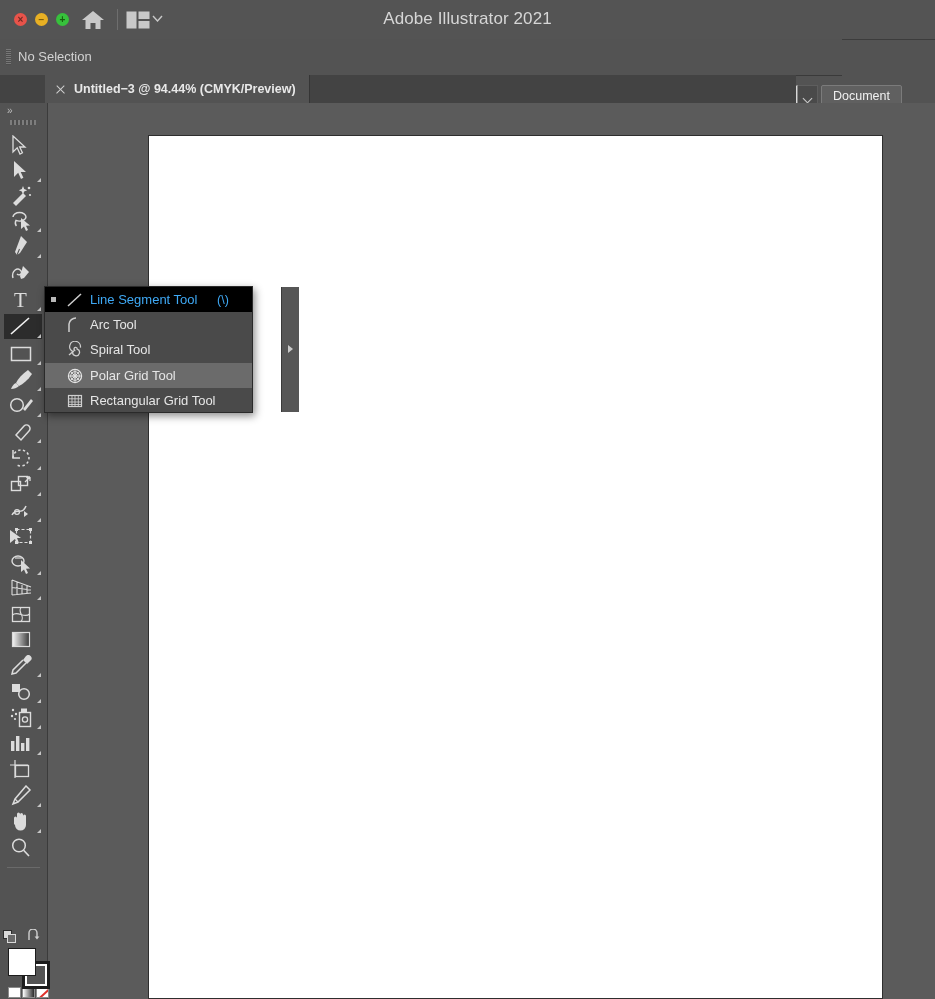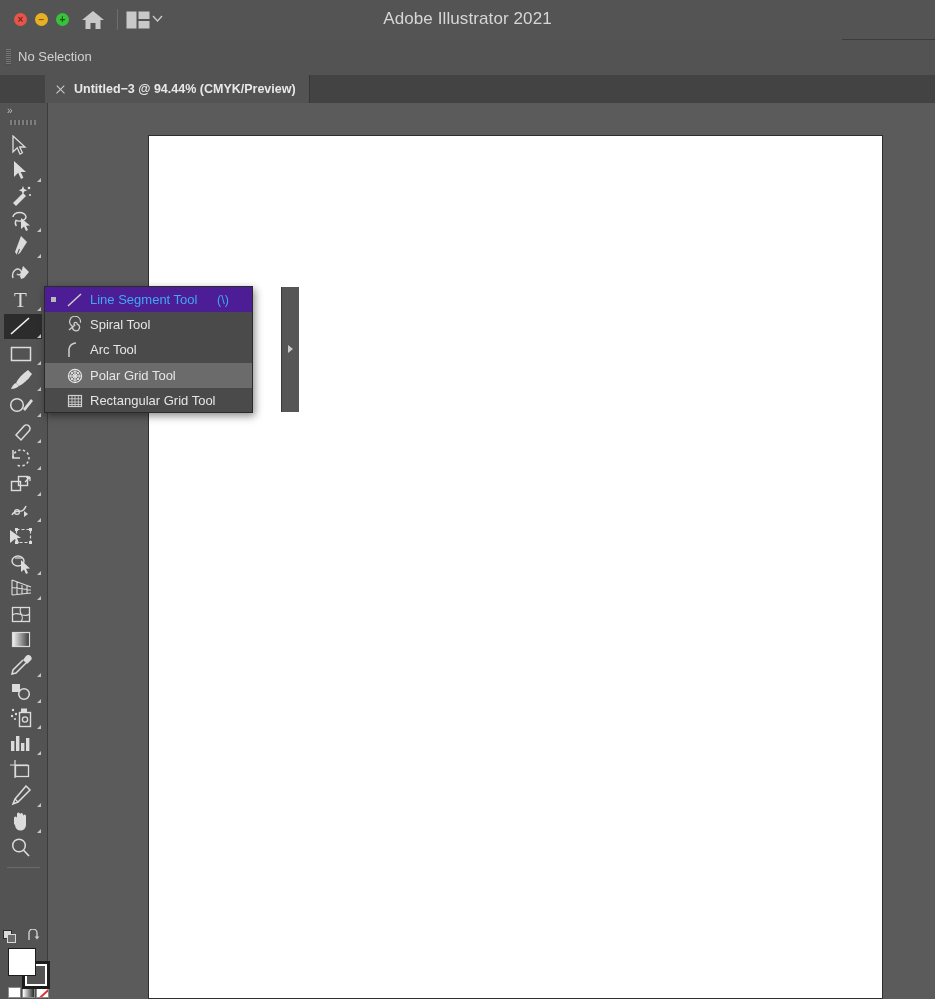--- a/index.html
+++ b/index.html
@@ -55,21 +55,21 @@
               font-size:12.5px;line-height:22px;box-sizing:border-box;}
   .chev-btn{position:absolute;top:46px;width:22px;height:22px;background:#4a4a4a;
             border:1px solid #5e5e5e;box-sizing:border-box;}
   .chev-btn:after{content:"";position:absolute;left:7px;top:7px;width:6px;height:6px;
             border-right:1.4px solid #ccc;border-top:1.4px solid #ccc;transform:rotate(45deg);}
   .docsetup{position:absolute;top:46px;height:23px;background:#606060;border:1px solid #7b7b7b;
             border-radius:2px;color:#f0f0f0;font-size:12.5px;line-height:21px;
             padding:0 11px;box-sizing:border-box;}
 
   
-  .tabbar{position:absolute;left:0;top:75px;width:935px;height:28px;background:#434343;
+  .tabbar{position:absolute;left:0;top:75px;width:796px;height:28px;background:#434343;
           border-bottom:1px solid #303030;}
   .doctab{position:absolute;left:45px;top:0;height:28px;background:#535353;
           display:flex;align-items:center;gap:9px;padding:0 13px 0 10px;box-sizing:border-box;
           border-right:1px solid #353535;}
   .tabx{width:10px;height:10px;position:relative;flex:none;}
   .tabx:before,.tabx:after{content:"";position:absolute;left:0;top:4.5px;width:11px;height:1.3px;background:#cfcfcf;}
   .tabx:before{transform:rotate(45deg);} .tabx:after{transform:rotate(-45deg);}
   .tabtitle{font-size:12.5px;color:#e8e8e8;font-weight:bold;white-space:nowrap;}
 
   
@@ -104,21 +104,21 @@
   
   .canvas{position:absolute;left:47px;top:103px;width:888px;height:896px;background:#5b5b5b;}
   .artboard{position:absolute;left:101px;top:32px;width:735px;height:864px;background:#fff;
             border:1px solid #2e2e2e;box-sizing:border-box;}
 
   
   .flyout{position:absolute;left:44px;top:286px;width:209px;height:127px;
           background:#4a4a4a;border:1px solid #2a2a2a;box-sizing:border-box;
           box-shadow:2px 3px 8px rgba(0,0,0,.45);z-index:40;}
   .fly-item{position:relative;height:25.2px;display:flex;align-items:center;cursor:default;}
-  .fly-item.first{background:#4c1d95;text-decoration:underline;}
+  .fly-item.first{background:#000000;text-decoration:underline;}
   .fly-item.hover{background:#6b6b6b;}
   .fly-bullet{position:absolute;left:6px;top:10px;width:5px;height:5px;background:#b9b9b9;}
   .fly-ico{position:absolute;left:21px;top:4px;width:18px;height:18px;}
   .fly-label{position:absolute;left:45px;font-size:13px;color:#e6e6e6;white-space:nowrap;}
   .fly-item.first .fly-label{color:#3fa9f5;}
   .fly-key{position:absolute;left:172px;font-size:12.5px;color:#3fa9f5;}
   .tearoff{position:absolute;left:236px;top:0;width:17px;height:125px;background:#565656;
            border-left:1px solid #3a3a3a;}
   .tearoff:after{content:"";position:absolute;left:6px;top:58px;width:0;height:0;
                  border-top:4px solid transparent;border-bottom:4px solid transparent;
@@ -469,31 +469,31 @@
       <span class="fly-bullet"></span>
       <svg class="fly-ico" viewBox="0 0 18 18">
           <line x1="2" y1="15" x2="15" y2="3" stroke="#cfcfcf" stroke-width="1.5"></line>
         </svg>
       <span class="fly-label">Line Segment Tool</span>
       <span class="fly-key">(\)</span>
     </div>
 
     <div class="fly-item">
       <svg class="fly-ico" viewBox="0 0 18 18">
+          <path d="M3 16 L3 8 a7 7 0 0 1 7 -6" fill="none" stroke="#cfcfcf" stroke-width="1.5"></path>
+        </svg>
+      <span class="fly-label">Arc Tool</span>
+    </div>
+
+    <div class="fly-item">
+      <svg class="fly-ico" viewBox="0 0 18 18">
           <path d="M9.4 9.6 a1.6 1.6 0 1 1 1.8 -1.4 a3.4 3.4 0 1 1 -4.4 2.4 a5.4 5.4 0 1 1 7.6 -4" fill="none" stroke="#cfcfcf" stroke-width="1.3"></path>
           <path d="M3 14 L8 9.8" stroke="#cfcfcf" stroke-width="1.3"></path>
         </svg>
       <span class="fly-label">Spiral Tool</span>
-    </div>
-
-    <div class="fly-item">
-      <svg class="fly-ico" viewBox="0 0 18 18">
-          <path d="M3 16 L3 8 a7 7 0 0 1 7 -6" fill="none" stroke="#cfcfcf" stroke-width="1.5"></path>
-        </svg>
-      <span class="fly-label">Arc Tool</span>
     </div>
 
     <div class="fly-item hover">
       <svg class="fly-ico" viewBox="0 0 18 18">
           <circle cx="9" cy="9" r="6.6" fill="none" stroke="#e6e6e6" stroke-width="1.2"></circle>
           <circle cx="9" cy="9" r="4.3" fill="none" stroke="#e6e6e6" stroke-width="1"></circle>
           <circle cx="9" cy="9" r="2.1" fill="none" stroke="#e6e6e6" stroke-width="1"></circle>
           <path d="M9 2.4 V15.6 M2.4 9 H15.6 M4.3 4.3 L13.7 13.7 M13.7 4.3 L4.3 13.7" stroke="#e6e6e6" stroke-width="0.85"></path>
         </svg>
       <span class="fly-label">Polar Grid Tool</span>

